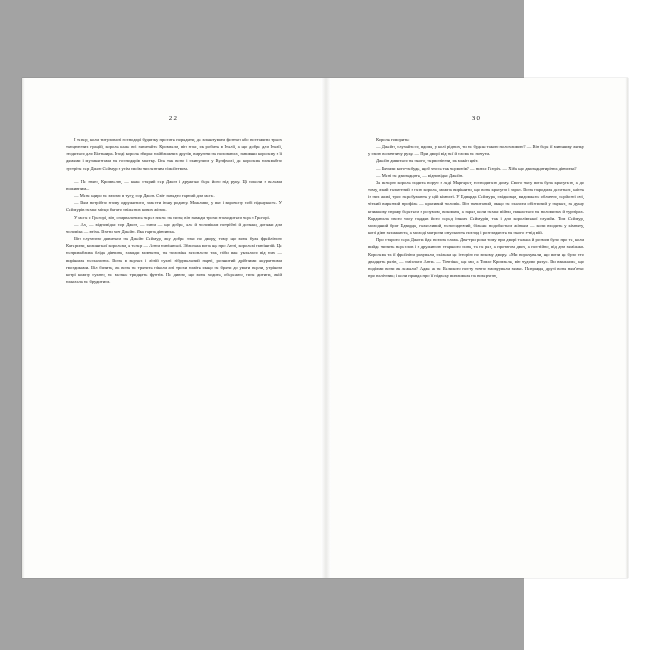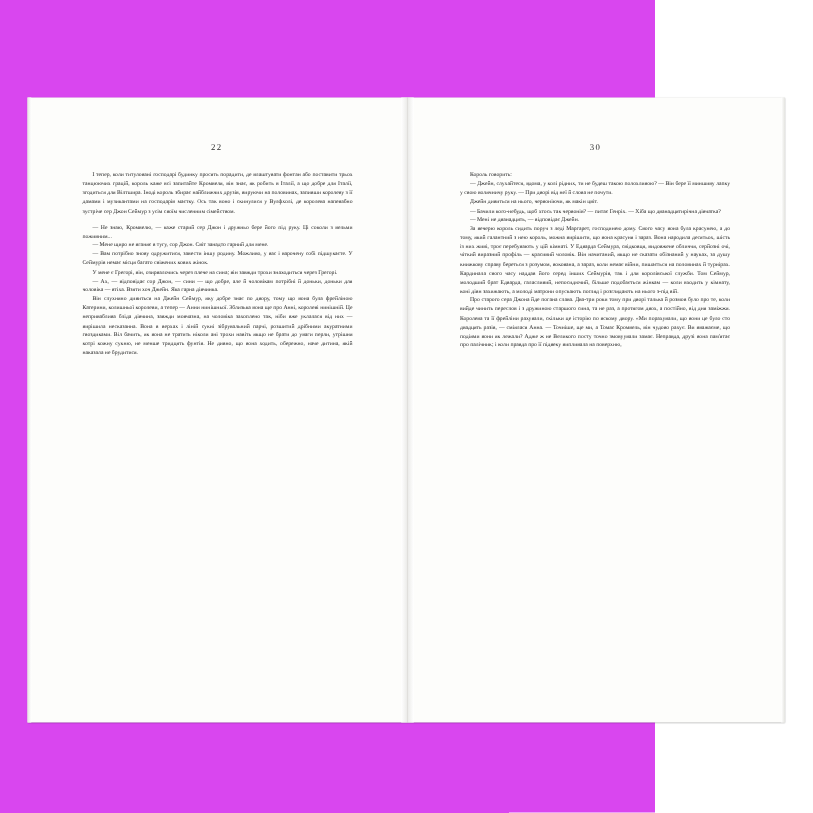--- a/index.html
+++ b/index.html
@@ -11,21 +11,21 @@
     width: 650px;
     height: 650px;
     overflow: hidden;
     font-family: "Liberation Serif", serif;
   }
 
   .page-wrap {
     position: relative;
     width: 524px;
     height: 650px;
-    background: #d946ef;
+    background: #a3a3a3;
   }
 
   
   .book {
     position: absolute;
     left: 22px;
     top: 78px;
     width: 606px;
     height: 500px;
     background: #fdfdfb;

